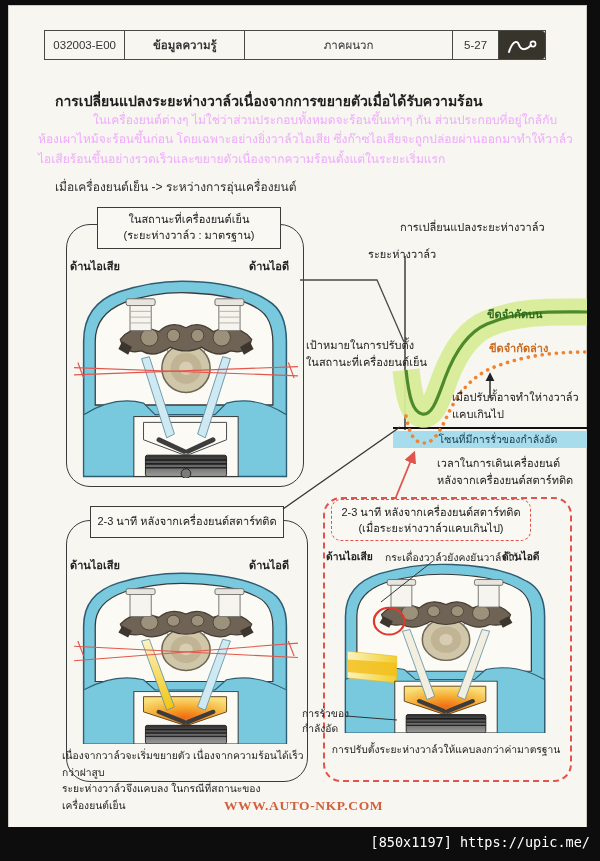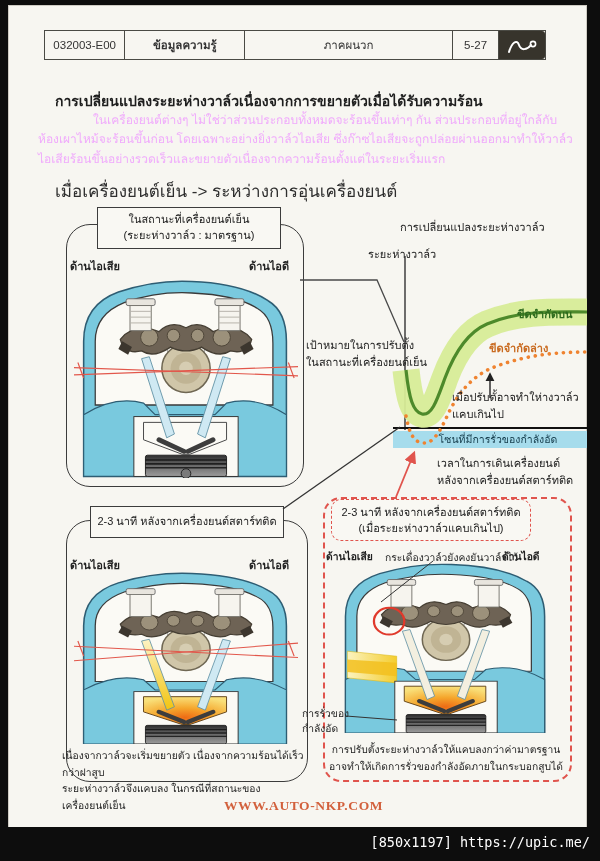--- a/index.html
+++ b/index.html
@@ -18,21 +18,21 @@
           border:1.4px solid #4a4a44;background:#f7f6f1;z-index:5;}
   .hcell{display:flex;align-items:center;justify-content:center;
          font-size:11.5px;color:#333;border-right:1.4px solid #4a4a44;}
   .hc1{width:80px;} .hc2{width:120px;font-weight:bold;} .hc3{width:208px;} .hc4{width:46px;}
   .hlogo{width:46px;background:#37342c;border-radius:0 3px 3px 0;border-right:none;
          display:flex;align-items:center;justify-content:center;}
   
   .title{left:55px;top:90px;width:520px;font-size:14px;font-weight:bold;color:#1e1e1e;}
   .para{left:38px;top:111px;width:537px;font-size:12px;line-height:1.62;
         text-indent:55px;color:#f0abfc;}
-  .flownote{left:55px;top:177px;font-size:17px;color:#2e2e2e;}
+  .flownote{left:55px;top:177px;font-size:12px;color:#2e2e2e;}
   
   .rbox{border:1.5px solid #3c3c3c;border-radius:24px;background:transparent;z-index:2;}
   .tbox{border:1.5px solid #3c3c3c;background:#f9f8f3;z-index:6;display:flex;
         flex-direction:column;align-items:center;justify-content:center;
         font-size:11px;line-height:1.45;text-align:center;color:#222;}
   .dash{border:2px dashed #e0544d;border-radius:18px;z-index:2;}
   .dashtbox{border:1.6px dashed #e0544d;border-radius:10px;background:#f9f8f3;z-index:6;
         display:flex;flex-direction:column;align-items:center;justify-content:center;
         font-size:11px;line-height:1.5;text-align:center;color:#222;}
   .lbl{font-size:11px;font-weight:bold;color:#222;z-index:7;}
@@ -153,21 +153,21 @@
 <svg class="abs" style="left:385px;top:240px;z-index:3;" width="205" height="250" viewBox="0 0 205 250">
   <rect x="8" y="191" width="196" height="17" fill="#a6dcec"></rect>
   <line x1="20" y1="16" x2="20" y2="190" stroke="#333" stroke-width="1.4"></line>
   <line x1="8" y1="188" x2="204" y2="188" stroke="#111" stroke-width="2"></line>
   <path d="M21,130 C24,158 28,172 37,174 C47,176 52,160 60,138 C72,106 88,90 102,84 C135,70 170,72 203,72" fill="none" stroke="#d7ec97" stroke-width="27" opacity=".95"></path>
   <path d="M21,130 C24,158 28,172 37,174 C47,176 52,160 60,138 C72,106 88,90 102,84 C135,70 170,72 203,72" fill="none" stroke="#4d8a2b" stroke-width="3.2"></path>
   <path d="M21,176 C24,192 28,202 38,203 C48,204 55,192 64,172 C78,144 95,132 112,126 C145,114 175,112 203,112" fill="none" stroke="#ef8330" stroke-width="3.6" stroke-dasharray="0.1 7" stroke-linecap="round"></path>
   <line x1="105" y1="158" x2="105" y2="134" stroke="#222" stroke-width="1.4" marker-end="url(#arrB)"></line>
 </svg>
 
-<div class="abs chlbl green" style="left:487px;top:306px;margin-left:30px;">ขีดจำกัดบน</div>
+<div class="abs chlbl green" style="left:487px;top:306px;">ขีดจำกัดบน</div>
 <div class="abs chlbl orange" style="left:489px;top:340px;">ขีดจำกัดล่าง</div>
 <div class="abs chlbl" style="left:452px;top:389px;">
   <div>เมื่อปรับตั้อาจทำให่างวาล์ว</div>
   <div>แคบเกินไป</div>
 </div>
 <div class="abs zone" style="left:405px;top:431px;width:186px;">โซนที่มีการรั่วของกำลังอัด</div>
 <div class="abs chlbl" style="left:437px;top:455px;">
   <div>เวลาในการเดินเครื่องยนต์</div>
   <div>หลังจากเครื่องยนต์สตาร์ทติด</div>
 </div>
@@ -272,21 +272,20 @@
   <circle cx="56" cy="72" r="16" fill="none" stroke="#e03a2c" stroke-width="2.4"></circle>
   </g>
 </svg>
 
 <div class="abs cap" style="left:302px;top:706px;line-height:1.5;">
   <div>การรั่วของ</div>
   <div>กำลังอัด</div>
 </div>
 <div class="abs cap" style="left:328px;top:742px;width:236px;text-align:center;">
   <div>การปรับตั้งระยะห่างวาล์วให้แคบลงกว่าค่ามาตรฐาน</div>
-  <div>อาจทำให้เกิดการรั่วของกำลังอัดภายในกระบอกสูบได้</div>
 </div>
 
 <div class="abs footer">WWW.AUTO-NKP.COM</div>
 
 <svg class="abs conn">
   <defs>
     <marker id="arrR" viewBox="0 0 10 10" refX="8" refY="5" markerWidth="7" markerHeight="7" orient="auto-start-reverse">
       <path d="M0,0 L10,5 L0,10 Z" fill="#e0544d"></path>
     </marker>
     <marker id="arrB" viewBox="0 0 10 10" refX="8" refY="5" markerWidth="6.5" markerHeight="6.5" orient="auto-start-reverse">

